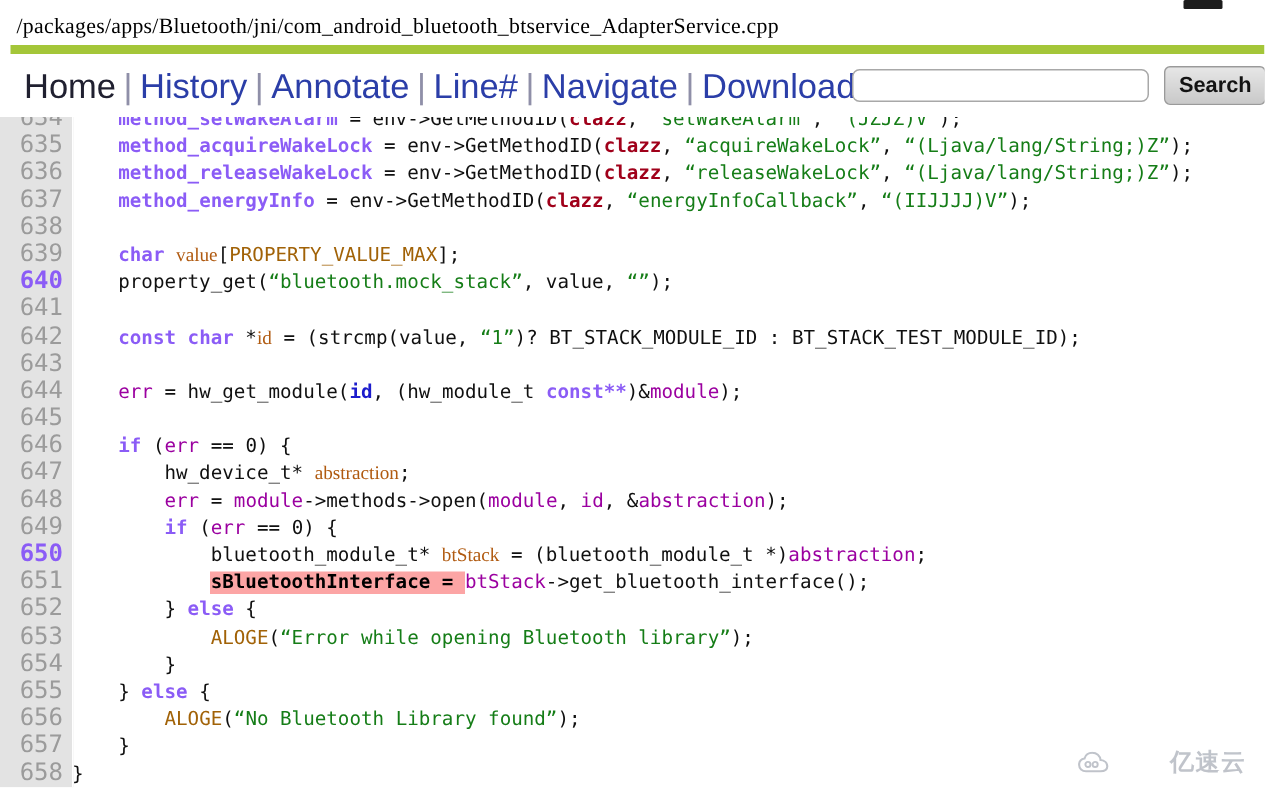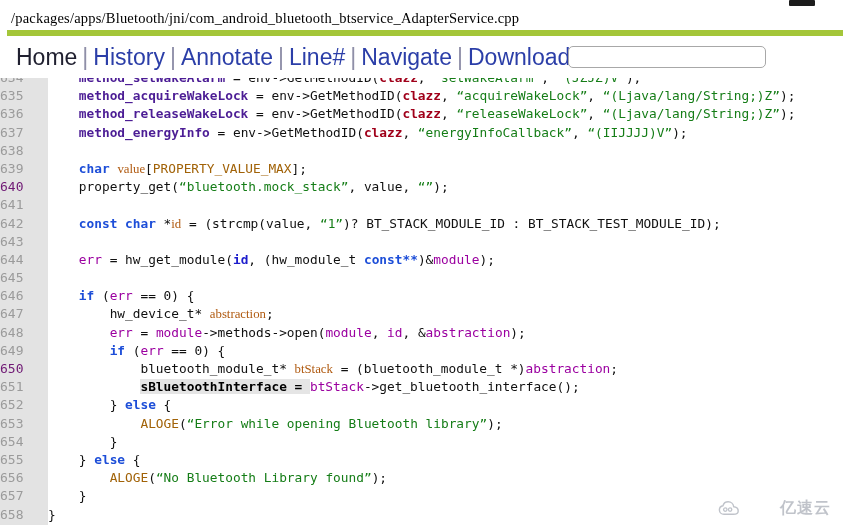--- a/index.html
+++ b/index.html
@@ -138,47 +138,48 @@
     white-space: pre;
   }
   .row {
     height: 18.2px;
     white-space: pre;
     position: relative;
   }
   .ln {
     display: inline-block;
     width: 42px;
+    text-align: right;
     color: #9b9b9b;
     font-family: "DejaVu Sans Mono", "Liberation Mono", monospace;
-    font-size: 13px;
+    font-size: 16px;
     padding-right: 6px;
     user-select: none;
   }
   .ln.bold {
-    color: #701a75;
-    font-weight: normal;
+    color: #8b5cf6;
+    font-weight: bold;
   }
   .code {
     display: inline;
     color: #101010;
   }
 
   
-  .t-kw   { color: #1d4ed8; font-weight: bold; }
+  .t-kw   { color: #8b5cf6; font-weight: bold; }
   .t-str  { color: #157d17; }
-  .t-fn   { color: #4c1d95; font-weight: bold; }
+  .t-fn   { color: #8b5cf6; font-weight: bold; }
   .t-var  { color: #b05a10; font-family: Liberation Serif, serif; }
   .t-varb { color: #a0001a; font-weight: bold; text-align: right; }
   .t-id   { color: #1c1ccc; font-weight: bold; }
   .t-mag  { color: #9b00a0; font-weight: normal; }
   .t-blue { color: #a16207; }
   .t-plain{ color: #101010; }
   .t-macro{ color: #a16207; }
-  .hl     { background: #e5e5e5; color: #000000; font-weight: bold; }
+  .hl     { background: #fca5a5; color: #000000; font-weight: bold; }
 
   
   .watermark {
     position: absolute;
     right: 12px; bottom: 6px;
     display: flex;
     align-items: center;
     gap: 4px;
     opacity: .62;
     user-select: none;
@@ -201,20 +202,21 @@
 
 <div class="path-bar">
   <div class="path-text">/packages/apps/Bluetooth/jni/com_android_bluetooth_btservice_AdapterService.cpp</div>
 </div>
 
 <div class="green-bar"></div>
 
 <div class="menubar">
   <div class="menu-links" id="nav-links"><a href="#" class="current">Home</a><span class="menu-sep">|</span><a href="#">History</a><span class="menu-sep">|</span><a href="#">Annotate</a><span class="menu-sep">|</span><a href="#">Line#</a><span class="menu-sep">|</span><a href="#">Navigate</a><span class="menu-sep">|</span><a href="#">Download</a></div>
   <input class="search-box" id="search-input" type="text" placeholder="" style="">
+  <button class="search-btn">Search</button>
 </div>
 
 <div class="code-area">
   <div class="gutter"></div>
   <div class="code-lines" id="code-lines"><div class="row"><span class="ln">634</span><span class="code"><span class="t-plain">    </span><span class="t-fn">method_setWakeAlarm</span><span class="t-plain"> = env-&gt;GetMethodID(</span><span class="t-varb">clazz</span><span class="t-plain">, </span><span class="t-str">“setWakeAlarm”</span><span class="t-plain">, </span><span class="t-str">“(JZJZ)V”</span><span class="t-plain">);</span></span></div><div class="row"><span class="ln">635</span><span class="code"><span class="t-plain">    </span><span class="t-fn">method_acquireWakeLock</span><span class="t-plain"> = env-&gt;GetMethodID(</span><span class="t-varb">clazz</span><span class="t-plain">, </span><span class="t-str">“acquireWakeLock”</span><span class="t-plain">, </span><span class="t-str">“(Ljava/lang/String;)Z”</span><span class="t-plain">);</span></span></div><div class="row"><span class="ln">636</span><span class="code"><span class="t-plain">    </span><span class="t-fn">method_releaseWakeLock</span><span class="t-plain"> = env-&gt;GetMethodID(</span><span class="t-varb">clazz</span><span class="t-plain">, </span><span class="t-str">“releaseWakeLock”</span><span class="t-plain">, </span><span class="t-str">“(Ljava/lang/String;)Z”</span><span class="t-plain">);</span></span></div><div class="row"><span class="ln">637</span><span class="code"><span class="t-plain">    </span><span class="t-fn">method_energyInfo</span><span class="t-plain"> = env-&gt;GetMethodID(</span><span class="t-varb">clazz</span><span class="t-plain">, </span><span class="t-str">“energyInfoCallback”</span><span class="t-plain">, </span><span class="t-str">“(IIJJJJ)V”</span><span class="t-plain">);</span></span></div><div class="row"><span class="ln">638</span><span class="code"></span></div><div class="row"><span class="ln">639</span><span class="code"><span class="t-plain">    </span><span class="t-kw">char</span><span class="t-plain"> </span><span class="t-var">value</span><span class="t-plain">[</span><span class="t-macro">PROPERTY_VALUE_MAX</span><span class="t-plain">];</span></span></div><div class="row"><span class="ln bold">640</span><span class="code"><span class="t-plain">    property_get(</span><span class="t-str">“bluetooth.mock_stack”</span><span class="t-plain">, value, </span><span class="t-str">“”</span><span class="t-plain">);</span></span></div><div class="row"><span class="ln">641</span><span class="code"></span></div><div class="row"><span class="ln">642</span><span class="code"><span class="t-plain">    </span><span class="t-kw">const char</span><span class="t-plain"> *</span><span class="t-var">id</span><span class="t-plain"> = (strcmp(value, </span><span class="t-str">“1”</span><span class="t-plain">)? BT_STACK_MODULE_ID : BT_STACK_TEST_MODULE_ID);</span></span></div><div class="row"><span class="ln">643</span><span class="code"></span></div><div class="row"><span class="ln">644</span><span class="code"><span class="t-plain">    </span><span class="t-mag">err</span><span class="t-plain"> = hw_get_module(</span><span class="t-id">id</span><span class="t-plain">, (hw_module_t </span><span class="t-kw">const**</span><span class="t-plain">)&amp;</span><span class="t-mag">module</span><span class="t-plain">);</span></span></div><div class="row"><span class="ln">645</span><span class="code"></span></div><div class="row"><span class="ln">646</span><span class="code"><span class="t-plain">    </span><span class="t-kw">if</span><span class="t-plain"> (</span><span class="t-mag">err</span><span class="t-plain"> == 0) {</span></span></div><div class="row"><span class="ln">647</span><span class="code"><span class="t-plain">        hw_device_t* </span><span class="t-var">abstraction</span><span class="t-plain">;</span></span></div><div class="row"><span class="ln">648</span><span class="code"><span class="t-plain">        </span><span class="t-mag">err</span><span class="t-plain"> = </span><span class="t-mag">module</span><span class="t-plain">-&gt;methods-&gt;open(</span><span class="t-mag">module</span><span class="t-plain">, </span><span class="t-mag">id</span><span class="t-plain">, &amp;</span><span class="t-mag">abstraction</span><span class="t-plain">);</span></span></div><div class="row"><span class="ln">649</span><span class="code"><span class="t-plain">        </span><span class="t-kw">if</span><span class="t-plain"> (</span><span class="t-mag">err</span><span class="t-plain"> == 0) {</span></span></div><div class="row"><span class="ln bold">650</span><span class="code"><span class="t-plain">            bluetooth_module_t* </span><span class="t-var">btStack</span><span class="t-plain"> = (bluetooth_module_t *)</span><span class="t-mag">abstraction</span><span class="t-plain">;</span></span></div><div class="row"><span class="ln">651</span><span class="code"><span class="t-plain">            </span><span class="hl">sBluetoothInterface = </span><span class="t-mag">btStack</span><span class="t-plain">-&gt;get_bluetooth_interface();</span></span></div><div class="row"><span class="ln">652</span><span class="code"><span class="t-plain">        } </span><span class="t-kw">else</span><span class="t-plain"> {</span></span></div><div class="row"><span class="ln">653</span><span class="code"><span class="t-plain">            </span><span class="t-blue">ALOGE</span><span class="t-plain">(</span><span class="t-str">“Error while opening Bluetooth library”</span><span class="t-plain">);</span></span></div><div class="row"><span class="ln">654</span><span class="code"><span class="t-plain">        }</span></span></div><div class="row"><span class="ln">655</span><span class="code"><span class="t-plain">    } </span><span class="t-kw">else</span><span class="t-plain"> {</span></span></div><div class="row"><span class="ln">656</span><span class="code"><span class="t-plain">        </span><span class="t-blue">ALOGE</span><span class="t-plain">(</span><span class="t-str">“No Bluetooth Library found”</span><span class="t-plain">);</span></span></div><div class="row"><span class="ln">657</span><span class="code"><span class="t-plain">    }</span></span></div><div class="row"><span class="ln">658</span><span class="code"><span class="t-plain">}</span></span></div><div class="row"><span class="ln">659</span><span class="code"></span></div></div>
 </div>
 
 <div class="watermark">
   <svg width="22" height="16" viewBox="0 0 22 16">
     <path d="M6 13.2c-2.6 0-4.6-1.9-4.6-4.3 0-2.1 1.5-3.8 3.6-4.2C5.6 2.4 7.7.8 10.2.8c2.9 0 5.2 2.1 5.5 4.9 2.6.2 4.5 2 4.5 4.2 0 2.4-2.1 3.3-4.7 3.3z" fill="none" stroke="#9aa0ab" stroke-width="1.4"></path>

